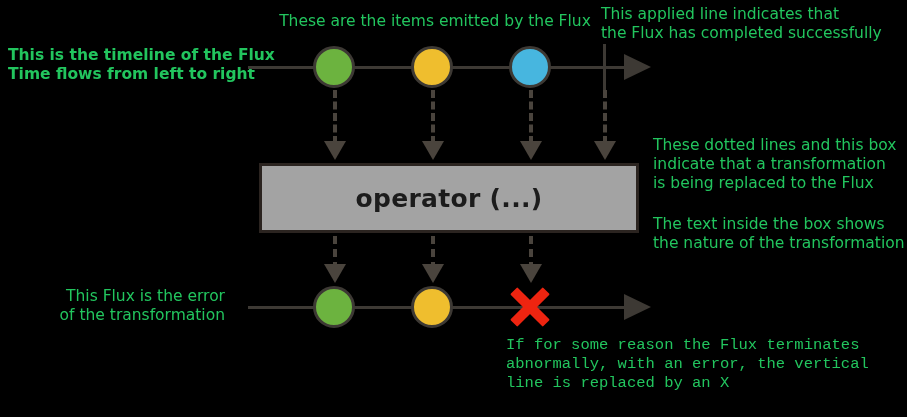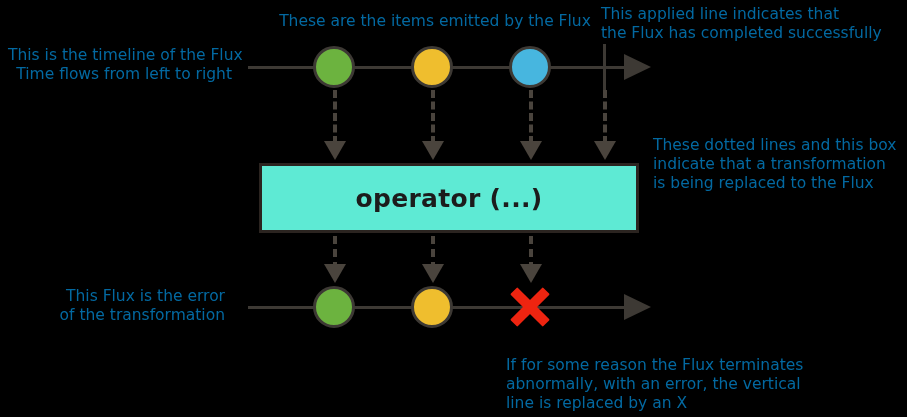--- a/index.html
+++ b/index.html
@@ -10,21 +10,21 @@
   #stage {
     position: relative;
     width: 907px;
     height: 417px;
     background: #000000;
     overflow: hidden;
     font-family: "DejaVu Sans", "Liberation Sans", sans-serif;
   }
   .ann {
     position: absolute;
-    color: #0369a1;
+    color: #22c55e;
     font-size: 15.5px;
     line-height: 19px;
     white-space: pre;
     letter-spacing: 0px;
   }
   .ann.right { text-align: right; }
   .ann.center { text-align: center; }
   .ann.left { text-align: left; }
 
   
@@ -71,21 +71,21 @@
     margin-top: -5px;
     background: #ee2410;
     border-radius: 1px;
   }
   .xmark span.a { transform: rotate(45deg); }
   .xmark span.b { transform: rotate(-45deg); }
 
   
   .op-box {
     position: absolute;
-    background: #5eead4;
+    background: #a3a3a3;
     border: 3px solid #2b2420;
     box-sizing: border-box;
     display: flex;
     align-items: center;
     justify-content: center;
   }
   .op-label {
     font-family: "DejaVu Sans", "Liberation Sans", sans-serif;
     font-weight: bold;
     font-size: 25px;
@@ -106,37 +106,39 @@
     border-left: 11px solid transparent;
     border-right: 11px solid transparent;
     border-top: 19px solid #4a443d;
   }
 </style>
 </head>
 <body>
 
 <div id="stage">
 
-  <div class="ann right" style="left:8px; top:46px; width:224px;">This is the timeline of the Flux
+  <div class="ann right" style="left:8px; top:46px; width:224px;font-weight:bold;">This is the timeline of the Flux
 Time flows from left to right</div>
 
   <div class="ann center" style="left:275px; top:12px; width:320px;">These are the items emitted by the Flux</div>
 
   <div class="ann left" style="left:601px; top:5px; width:300px;">This applied line indicates that
 the Flux has completed successfully</div>
 
   <div class="ann left" style="left:653px; top:136px; width:252px;">These dotted lines and this box
 indicate that a transformation
 is being replaced to the Flux</div>
 
+  <div class="ann left" style="left:653px; top:215px; width:252px;">The text inside the box shows
+the nature of the transformation</div>
 
   <div class="ann right" style="left:8px; top:287px; width:217px;">This Flux is the error
 of the transformation</div>
 
-  <div class="ann left" style="left:506px; top:356px; width:400px;">If for some reason the Flux terminates
+  <div class="ann left" style="left:506px; top:336px; width:400px;font-family:Liberation Mono, monospace;">If for some reason the Flux terminates
 abnormally, with an error, the vertical
 line is replaced by an X</div>
 
   <div class="timeline" style="left:248px; top:66px; width:380px;"></div>
   <div class="arrowhead" style="left:624px; top:54px;"></div>
 
   <div class="complete-line" style="left:603px; top:44px; height:46px;"></div>
 
   <div class="marble" style="left:313px; top:46px; background:#6CB33F;"></div>
   <div class="marble" style="left:411px; top:46px; background:#EFBE2E;"></div>

